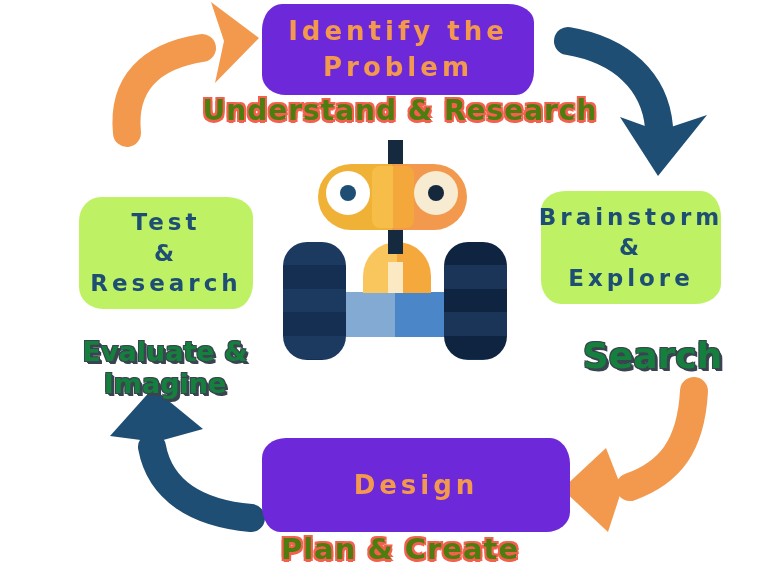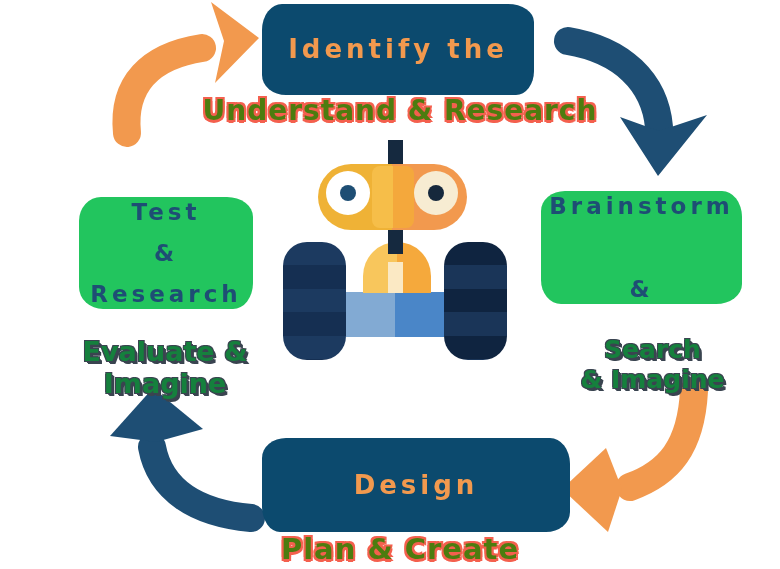--- a/index.html
+++ b/index.html
@@ -6,44 +6,44 @@
   .canvas{
     position:relative;width:780px;height:569px;overflow:hidden;background:#ffffff;
     font-family:"DejaVu Sans","Liberation Sans",sans-serif;
   }
   
   .box{
     position:absolute;display:flex;flex-direction:column;align-items:center;justify-content:center;
     text-align:center;font-weight:700;
   }
   .box .line{white-space:nowrap;}
-  .box-navy{background:#0c4a6e;color:#F2994E;}
-  .box-orange{background:#22c55e;color:#1E4E74;justify-content:space-between;}
+  .box-navy{background:#6d28d9;color:#F2994E;}
+  .box-orange{background:#bef264;color:#1E4E74;}
   #box-identify{left:262px;top:4px;width:272px;height:91px;font-size:26px;letter-spacing:4px;line-height:1.35;
     border-radius:20px 26px 18px 24px / 26px 18px 24px 20px;}
-  #box-brainstorm{left:541px;top:191px;width:201px;height:113px;font-size:23px;letter-spacing:4px;line-height:1.32;
+  #box-brainstorm{left:541px;top:191px;width:180px;height:113px;font-size:23px;letter-spacing:4px;line-height:1.32;
     border-radius:24px 20px 26px 20px / 20px 26px 20px 24px;}
   #box-test{left:79px;top:197px;width:174px;height:112px;font-size:23px;letter-spacing:4px;line-height:1.32;
     border-radius:22px 26px 20px 24px / 24px 20px 26px 22px;}
   #box-design{left:262px;top:438px;width:308px;height:94px;font-size:26px;letter-spacing:4px;line-height:1.4;
     border-radius:24px 20px 24px 18px / 20px 26px 20px 26px;}
   
   .caption{position:absolute;text-align:center;font-weight:700;}
   .caption .line{white-space:nowrap;}
   .caption-dark{
     color:#4d7c0f;
     text-shadow:2px 2px 0 #F4604E,-2px 2px 0 #F4604E,2px -2px 0 #F4604E,-2px -2px 0 #F4604E,0 3px 0 #F4604E;
   }
   .caption-salmon{
     color:#15803d;
     text-shadow:2px 2px 0 #3A4450,-1px 1px 0 #3A4450,1px -1px 0 #3A4450,-1px -1px 0 #3A4450,3px 3px 0 #3A4450;
     margin-top:25px;
   }
   #caption-identify{left:140px;top:94px;width:520px;font-size:28px;letter-spacing:1px;}
-  #caption-brainstorm{left:540px;top:310px;width:225px;font-size:25px;line-height:1.18;}
+  #caption-brainstorm{left:540px;top:310px;width:225px;font-size:36px;line-height:1.18;}
   #caption-test{left:35px;top:311px;width:260px;font-size:27px;line-height:1.18;}
   #caption-design{left:190px;top:532px;width:420px;font-size:29px;letter-spacing:1px;text-align:center;}
   
   #arrow-layer{position:absolute;left:0;top:0;width:780px;height:569px;}
   
   #robot{position:absolute;left:283px;top:140px;width:224px;height:220px;}
   #robot div{position:absolute;}
   .r-antenna{left:105px;top:0;width:15px;height:30px;background:#15293F;}
   .r-head{left:35px;top:24px;width:149px;height:66px;border-radius:33px;
     background:linear-gradient(90deg,#EFB236 50%,#F2994E 50%);}
@@ -102,32 +102,33 @@
     <div class="r-eye r-eye-left">
       <div class="r-pupil r-pupil-left"></div>
     </div>
     <div class="r-eye r-eye-right">
       <div class="r-pupil r-pupil-right"></div>
     </div>
   </div>
 
   <div class="box box-navy" id="box-identify">
     <div class="line">Identify the</div>
+    <div class="line">Problem</div>
   </div>
   <div class="caption caption-dark" id="caption-identify">
     <div class="line">Understand &amp; Research</div>
   </div>
 
   <div class="box box-orange" id="box-brainstorm">
     <div class="line">Brainstorm</div>
     <div class="line">&amp;</div>
+    <div class="line">Explore</div>
   </div>
   <div class="caption caption-salmon" id="caption-brainstorm">
     <div class="line">Search</div>
-    <div class="line">&amp; Imagine</div>
   </div>
 
   <div class="box box-navy" id="box-design">
     <div class="line">Design</div>
   </div>
   <div class="caption caption-dark" id="caption-design">
     <div class="line">Plan &amp; Create</div>
   </div>
 
   <div class="box box-orange" id="box-test">

